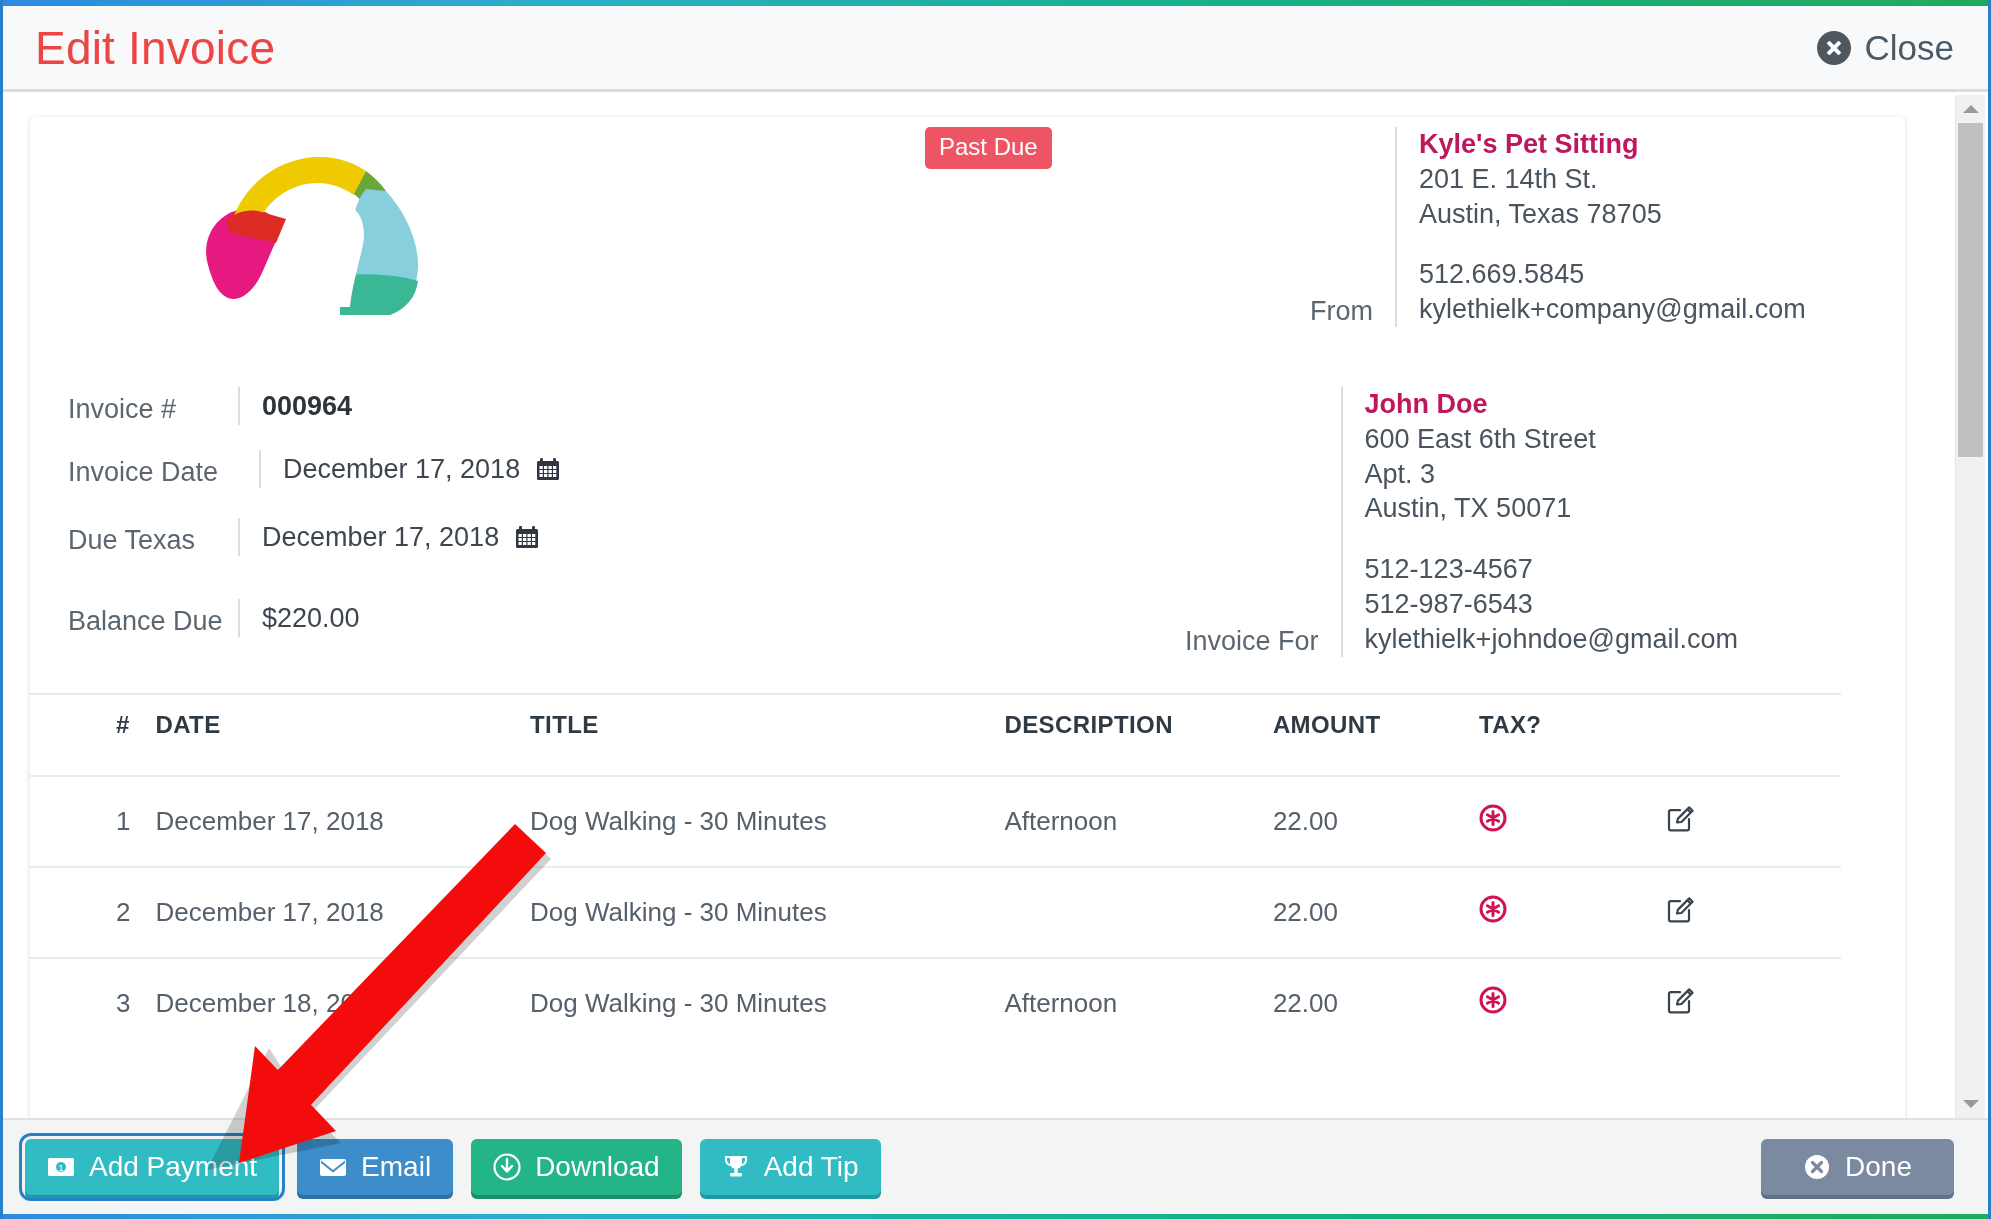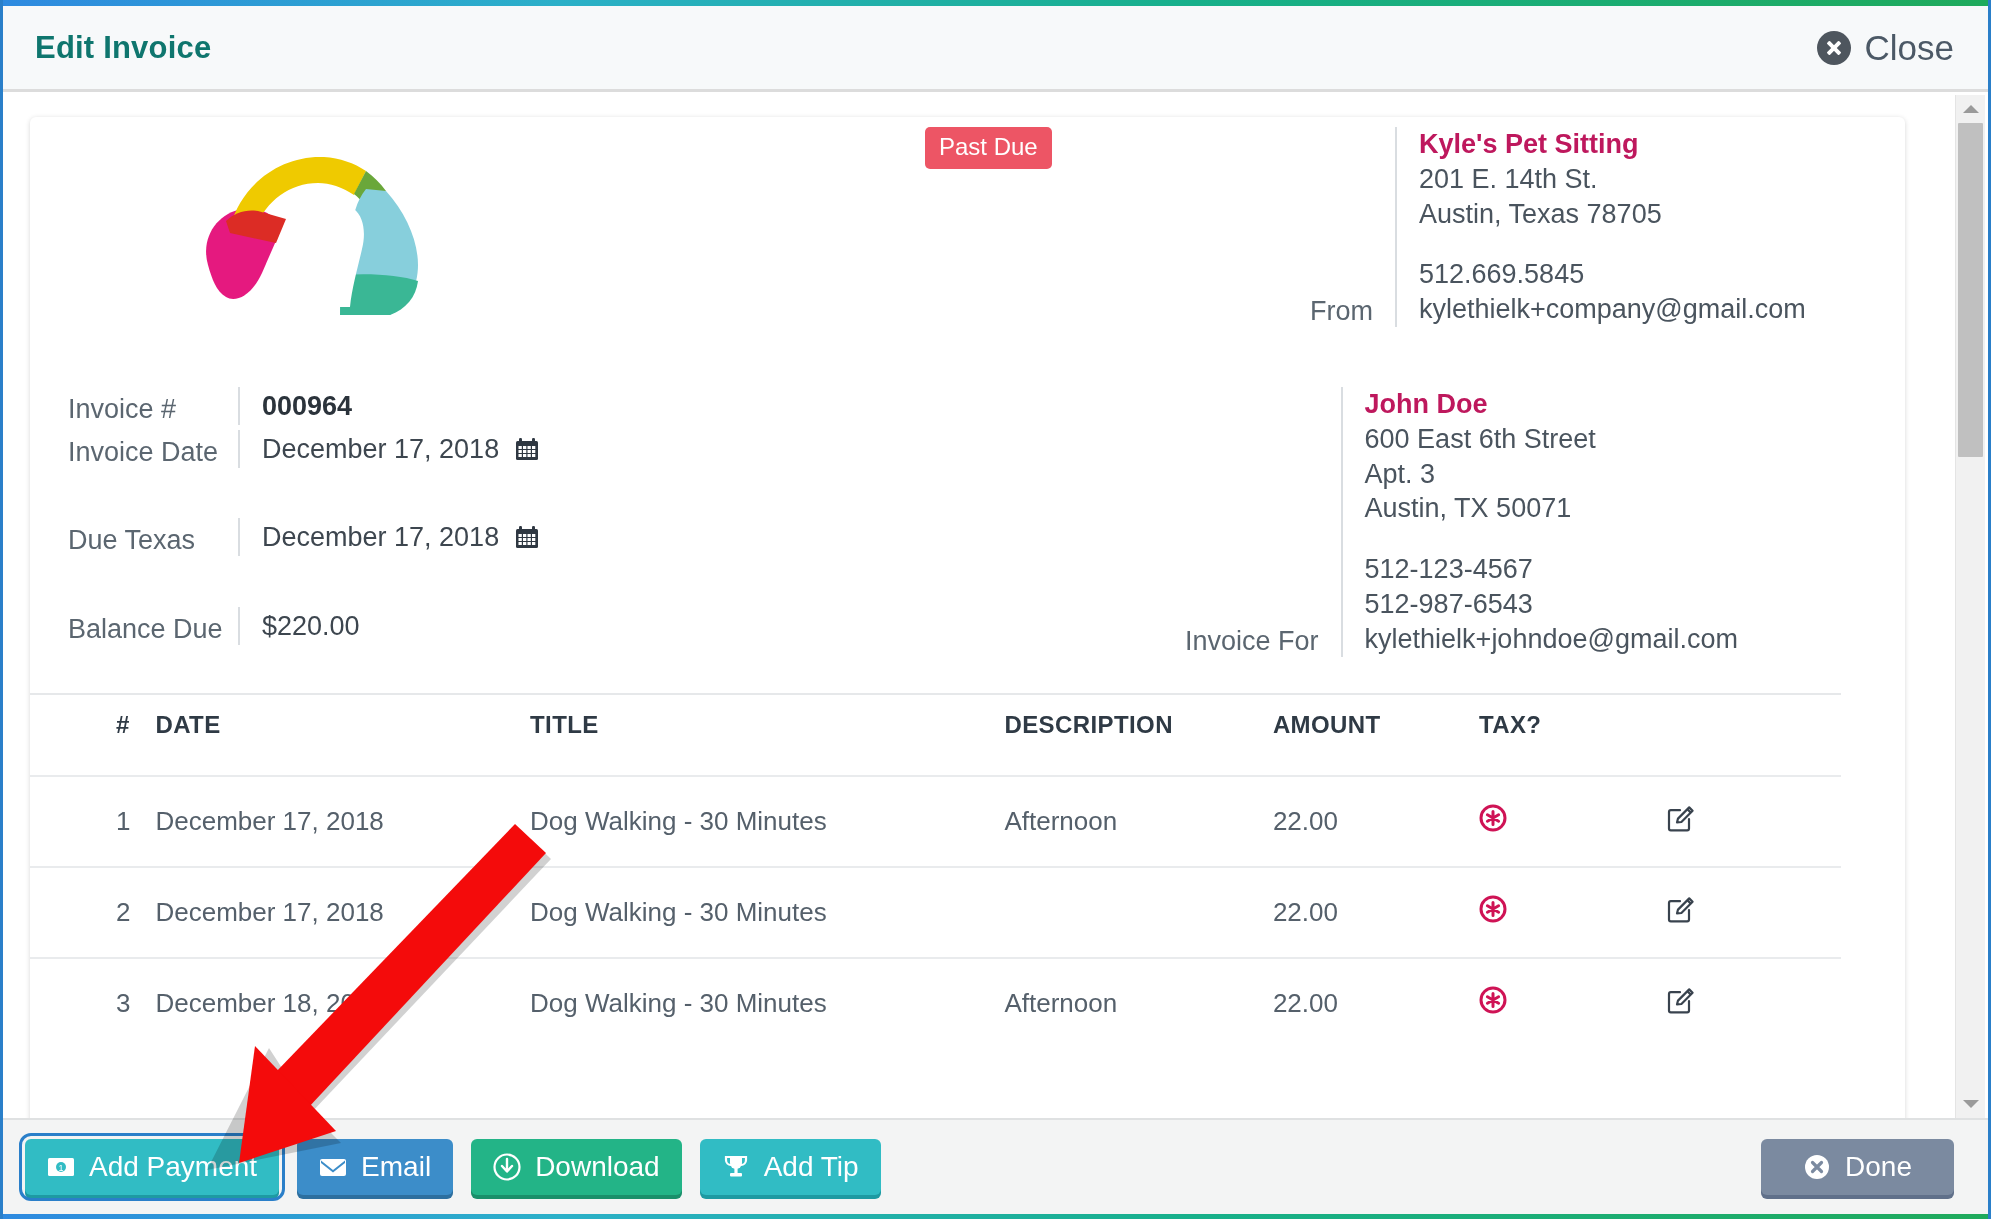--- a/index.html
+++ b/index.html
@@ -30,21 +30,21 @@
   
   #header {
     position: absolute; top: 6px; left: 0; right: 0; height: 86px;
     background: #f7f9fa;
     border-bottom: 3px solid #dcdcdc;
     display: flex; align-items: center;
     padding: 0 34px 0 32px;
     z-index: 20;
   }
   #page-title {
-    font-size: 31px; color: #0f766e; font-weight: 700; letter-spacing: .2px;
+    font-size: 46px; color: #ef4444; font-weight: 400; letter-spacing: .2px;
   }
   #close-btn {
     margin-left: auto;
     display: flex; align-items: center; gap: 14px;
     cursor: pointer;
   }
   #close-btn .label { font-size: 35px; color: #4c5966; font-weight: 400; }
   .circle-x {
     width: 34px; height: 34px; border-radius: 50%;
     background: #4e565e; position: relative; flex: none;
@@ -236,21 +236,21 @@
         </div>
       </div>
 
       <div id="meta-section">
 
         <div class="meta-row" style="top:0px;">
           <div class="meta-label">Invoice #</div>
           <div class="meta-value bold">000964</div>
         </div>
 
-        <div class="meta-row" style="top:43px;">
+        <div class="meta-row" style="top:63px;gap:21px;">
           <div class="meta-label">Invoice Date</div>
           <div class="meta-value">
             <span>December 17, 2018</span>
             <svg class="cal-ico" viewBox="0 0 24 24">
               <rect x="1" y="4" width="22" height="19" rx="1.5" fill="#2f3842"></rect>
               <rect x="4" y="1" width="3" height="5" rx="1.2" fill="#2f3842"></rect>
               <rect x="17" y="1" width="3" height="5" rx="1.2" fill="#2f3842"></rect>
               <g fill="#ffffff">
                 <rect x="3.5" y="9" width="3.3" height="3"></rect>
                   <rect x="8" y="9" width="3.3" height="3"></rect>
@@ -288,21 +288,21 @@
                   <rect x="17" y="13" width="3.3" height="3"></rect>
                 <rect x="3.5" y="17" width="3.3" height="3"></rect>
                   <rect x="8" y="17" width="3.3" height="3"></rect>
                 <rect x="12.5" y="17" width="3.3" height="3"></rect>
                   <rect x="17" y="17" width="3.3" height="3"></rect>
               </g>
             </svg>
           </div>
         </div>
 
-        <div class="meta-row" style="top:220px;">
+        <div class="meta-row" style="top:212px;">
           <div class="meta-label">Balance Due</div>
           <div class="meta-value">$220.00</div>
         </div>
 
         <div class="party-block" style="left:1155px; top:0px;">
           <div class="party-label">Invoice For</div>
           <div class="party-body">
             <div class="name">John Doe</div>
             <div>600 East 6th Street</div>
             <div>Apt. 3</div>

